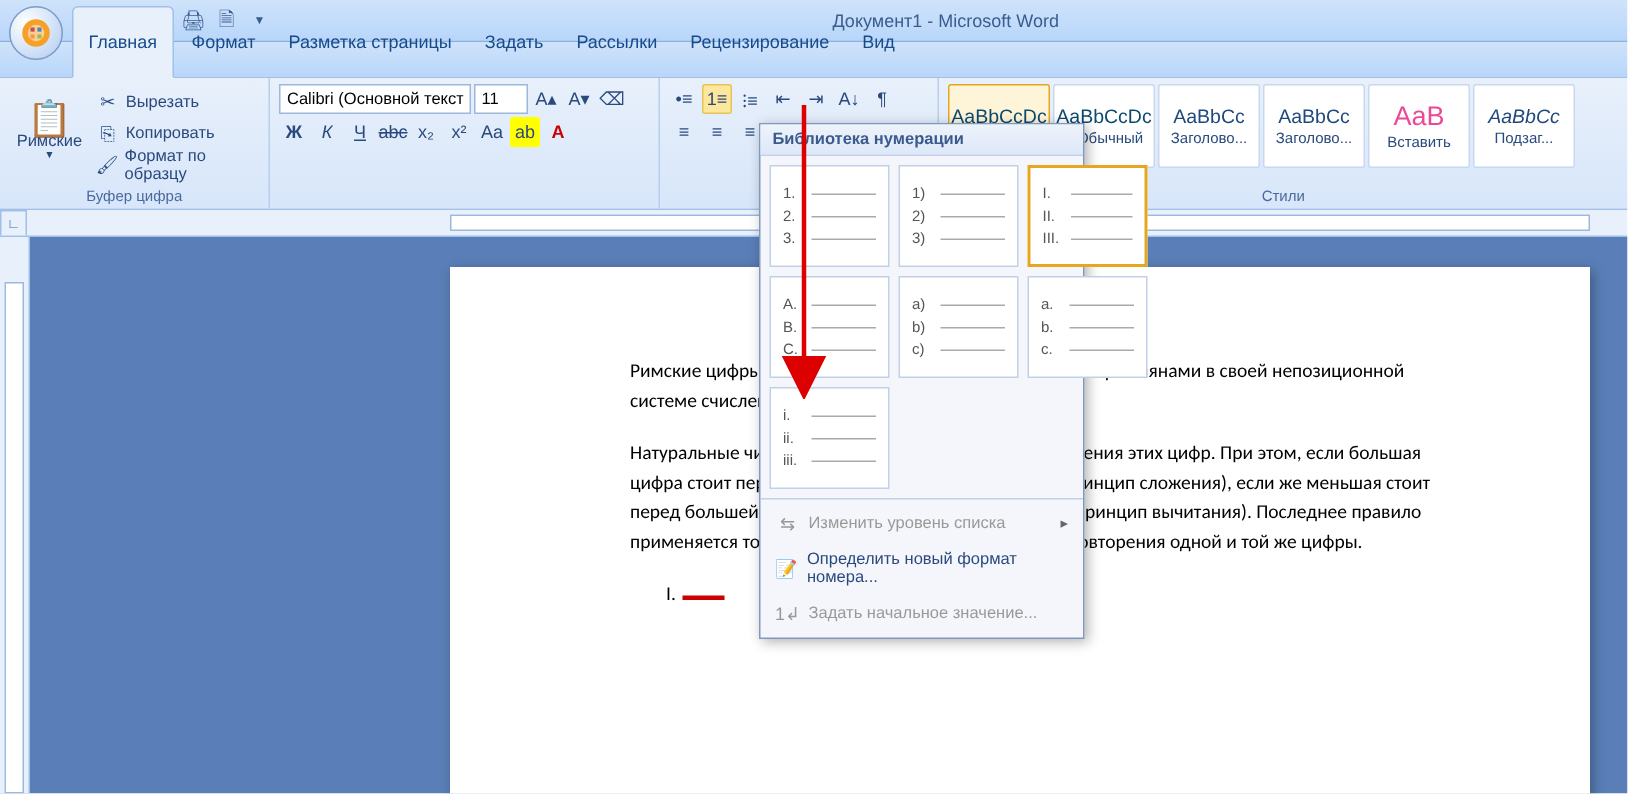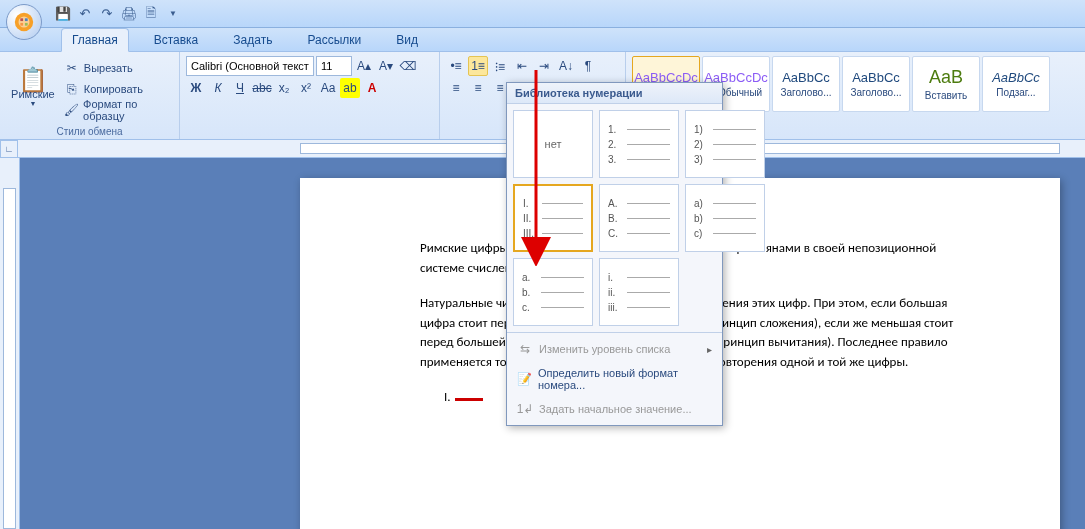--- a/index.html
+++ b/index.html
@@ -8,39 +8,39 @@
   
   .titlebar { height: 28px; background: linear-gradient(#cfe3fa, #b8d6fa); display: flex; align-items: center; padding: 0 6px; border-bottom: 1px solid #8ab0df; }
   .office-btn { width: 36px; height: 36px; position: absolute; top: 4px; left: 6px; border-radius: 50%; background: radial-gradient(circle at 30% 30%, #fff, #b0cbf0); border: 1px solid #7c9bc9; z-index: 10; display:flex; align-items:center; justify-content:center;}
   .office-btn svg { width: 22px; height: 22px; }
   .qat { margin-left: 48px; display: flex; gap: 4px; align-items: center; }
   .qat span { width: 18px; height: 18px; display: flex; align-items: center; justify-content: center; color: #3a5d8f; font-size: 13px; cursor: pointer; }
   .title-text { flex: 1; text-align: center; color: #3a5d8f; font-size: 12px; }
 
   
   .tabs-row { height: 24px; background: linear-gradient(#cfe3fa, #b8d6fa); display: flex; align-items: flex-end; padding-left: 48px; gap: 2px; border-bottom: 1px solid #a0c0ea; }
-  .tab { padding: 4px 10px; font-size: 12px; color: #164b8e; cursor: pointer; border-radius: 4px 4px 0 0; margin-left: 13px; }
+  .tab { padding: 16px 10px; font-size: 12px; color: #164b8e; cursor: pointer; border-radius: 4px 4px 0 0; }
   .tab.active { background: #e8f0fb; border: 1px solid #a0c0ea; border-bottom: 1px solid #e8f0fb; position: relative; top: 1px; }
 
   
   .ribbon { height: 88px; background: linear-gradient(#e8f0fb, #d7e6fa); border-bottom: 1px solid #a0c0ea; display: flex; }
   .group { border-right: 1px solid #b8ceec; padding: 4px 6px; display: flex; flex-direction: column; position: relative; }
   .group-label { position: absolute; bottom: 2px; left: 0; right: 0; text-align: center; font-size: 10px; color: #4a6a9e; }
   .btn-big { display: flex; flex-direction: column; align-items: center; justify-content: center; width: 60px; height: 66px; font-size: 11px; color: #2a4a7e; cursor: pointer; border: 1px solid transparent; border-radius: 3px; }
   .btn-small { display: flex; align-items: center; gap: 4px; font-size: 11px; color: #2a4a7e; cursor: pointer; padding: 1px 3px; height: 20px; border: 1px solid transparent; border-radius: 2px; }
   .icon-box { width: 16px; height: 16px; display: inline-flex; align-items: center; justify-content: center; font-size: 12px; }
   .font-row { display: flex; gap: 2px; align-items: center; margin-bottom: 2px; }
   .font-name { width: 128px; height: 20px; background: #fff; border: 1px solid #9db8dc; font-size: 11px; padding: 2px 4px; }
   .font-size { width: 36px; height: 20px; background: #fff; border: 1px solid #9db8dc; font-size: 11px; padding: 2px 4px; }
   .fmt-btn { width: 20px; height: 20px; display: inline-flex; align-items: center; justify-content: center; font-size: 12px; color: #2a4a7e; cursor: pointer; border: 1px solid transparent; border-radius: 2px; }
   .fmt-btn.active { background: #fce79c; border-color: #e5c453; }
   .styles-group { flex: 1; display: flex; padding: 4px 6px; overflow: hidden; position: relative; }
   .style-box { width: 68px; height: 56px; border: 1px solid #c7d8ef; background: #fff; margin-right: 2px; display: flex; flex-direction: column; align-items: center; justify-content: center; font-size: 10px; color: #2a4a7e; cursor: pointer; border-radius: 2px; }
   .style-box.active { border-color: #e5a720; background: #fef5d8; }
-  .style-sample { font-size: 13px; color: #8b5cf6; margin-bottom: 2px; }
+  .style-sample { font-size: 13px; color: #0c4a6e; margin-bottom: 2px; }
 
   
   .ruler { height: 18px; background: #e8f0fb; border-bottom: 1px solid #a0c0ea; display: flex; font-size: 9px; color: #4a6a9e; align-items: center; padding-left: 20px; position: relative; overflow: hidden;}
   .ruler-white { position: absolute; top: 3px; bottom: 3px; left: 300px; width: 760px; background: #fff; border: 1px solid #9db8dc;}
   .margin-box { width: 18px; height: 18px; background: #e8f0fb; border: 1px solid #a0c0ea; display:flex; align-items:center; justify-content:center; font-size:9px; color:#4a6a9e; position:absolute; left:0; top:0;}
 
   
   .doc-area { position: absolute; top: 158px; left: 0; right: 0; bottom: 0; background: #5a7fb8; display: flex; }
   .vruler { width: 20px; background: #e8f0fb; border-right: 1px solid #a0c0ea; position: relative;}
   .vruler-white { position: absolute; left: 3px; right: 3px; top: 30px; bottom: 0; background: #fff; border:1px solid #9db8dc;}
@@ -83,27 +83,30 @@
 
 <div class="titlebar">
   <div class="qat">
     <span>💾</span>
     <span>↶</span>
     <span>↷</span>
     <span>🖨</span>
     <span>🗎</span>
     <span style="font-size:8px;">▼</span>
   </div>
+  <div class="title-text">Документ1 - Microsoft Word</div>
 </div>
 
 <div class="tabs-row">
   <div class="tab active">Главная</div>
-  <div class="tab">Вставка</div>
+  <div class="tab">Формат</div>
+  <div class="tab">Разметка страницы</div>
   <div class="tab">Задать</div>
   <div class="tab">Рассылки</div>
+  <div class="tab">Рецензирование</div>
   <div class="tab">Вид</div>
 </div>
 
 <div class="ribbon">
 
   <div class="group" style="width:180px;">
     <div style="display:flex; height:66px;">
       <div class="btn-big">
         <span class="icon-box" style="font-size:24px;">📋</span>
         <span>Римские</span>
@@ -117,21 +120,21 @@
         <div class="btn-small">
             <span class="icon-box">⎘</span>
             <span>Копировать</span>
           </div>
         <div class="btn-small">
             <span class="icon-box">🖌</span>
             <span>Формат по образцу</span>
           </div>
       </div>
     </div>
-    <div class="group-label">Стили обмена</div>
+    <div class="group-label">Буфер цифра</div>
   </div>
 
   <div class="group" style="width:260px;">
     <div class="font-row">
       <input class="font-name" value="Calibri (Основной текст)" style="">
       <input class="font-size" value="11" style="">
       <span class="fmt-btn">A▴</span>
       <span class="fmt-btn">A▾</span>
       <span class="fmt-btn">⌫</span>
     </div>
@@ -191,27 +194,28 @@
       </div>
     <div class="style-box">
         <span class="style-sample" style="color:#1f497d;">AaBbCc</span>
         <span>Заголово...</span>
       </div>
     <div class="style-box">
         <span class="style-sample" style="color:#1f497d;">AaBbCc</span>
         <span>Заголово...</span>
       </div>
     <div class="style-box">
-        <span class="style-sample" style="font-size:18px; color:#4d7c0f;">AaB</span>
+        <span class="style-sample" style="font-size:18px; color:#ec4899;">AaB</span>
         <span>Вставить</span>
       </div>
     <div class="style-box">
         <span class="style-sample" style="color:#1f497d; font-style:italic;">AaBbCc</span>
         <span>Подзаг...</span>
       </div>
+    <div class="group-label">Стили</div>
   </div>
 </div>
 
 <div class="ruler">
   <div class="margin-box">∟</div>
   <div class="ruler-white"></div>
 </div>
 
 <div class="doc-area">
   <div class="vruler">
@@ -223,23 +227,20 @@
     <div style="padding-left:24px;">
       <span class="list-num">I.</span>
       <div class="cursor-mark"></div>
     </div>
   </div>
 </div>
 
 <div class="gallery">
   <div class="gallery-title">Библиотека нумерации</div>
   <div class="gallery-grid">
-    <div class="gallery-item none-item">
-        <span>нет</span>
-      </div>
     <div class="gallery-item">
       <div class="gi-line">
           <span class="gi-label">1.</span>
           <span class="gi-rule"></span>
         </div>
       <div class="gi-line">
           <span class="gi-label">2.</span>
           <span class="gi-rule"></span>
         </div>
       <div class="gi-line">

